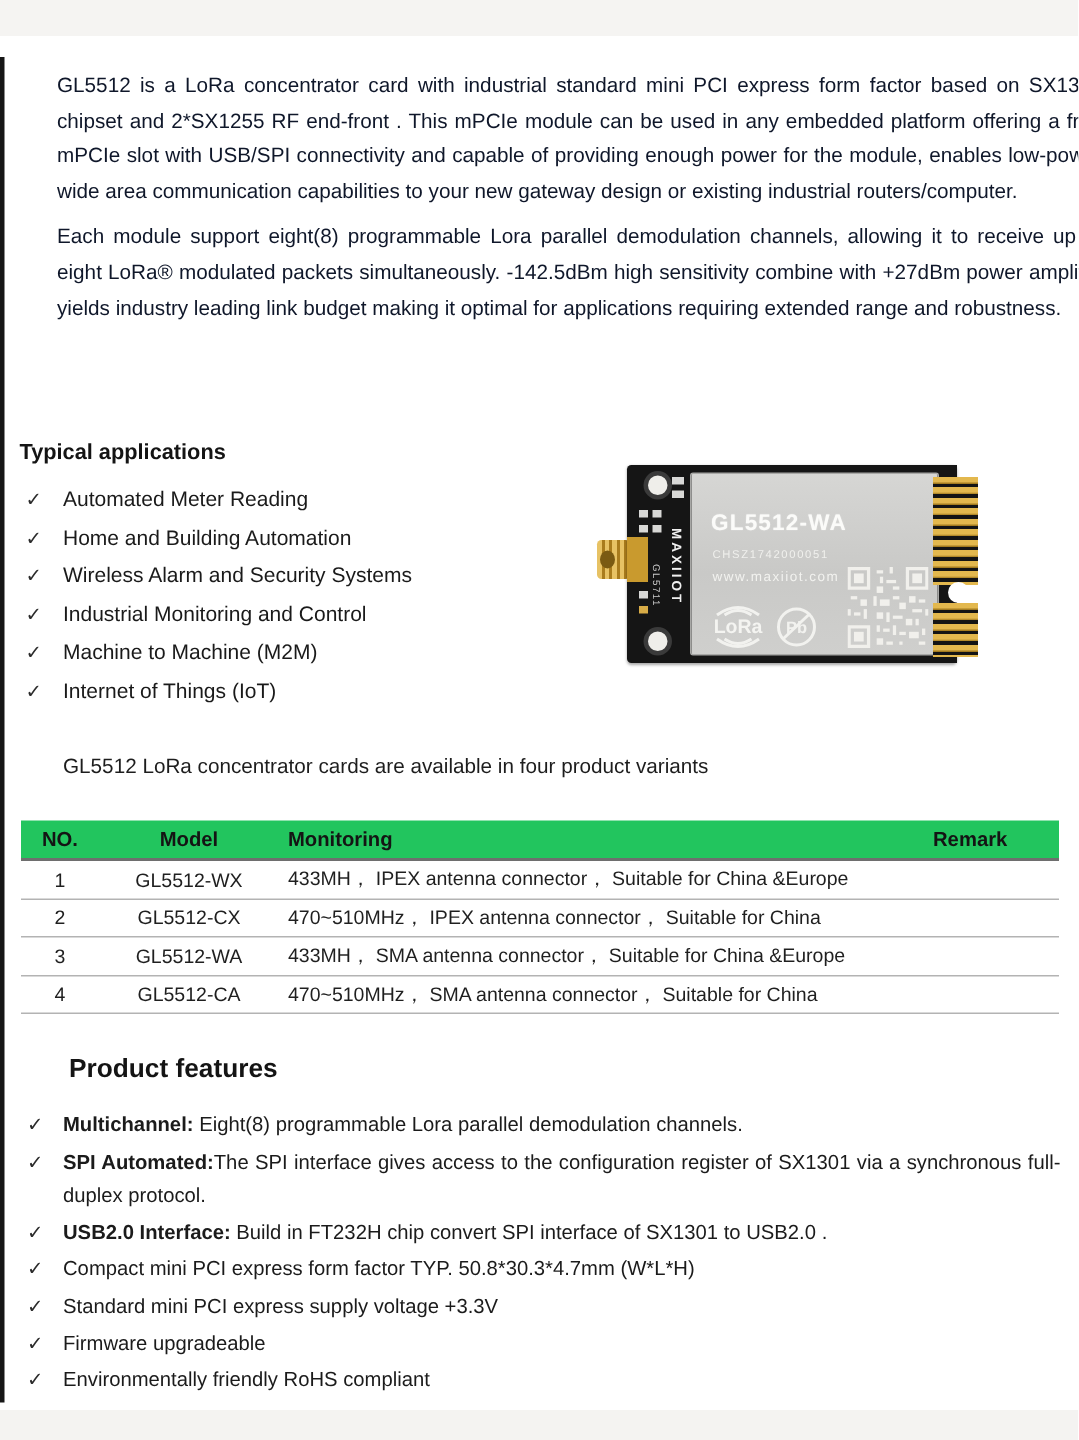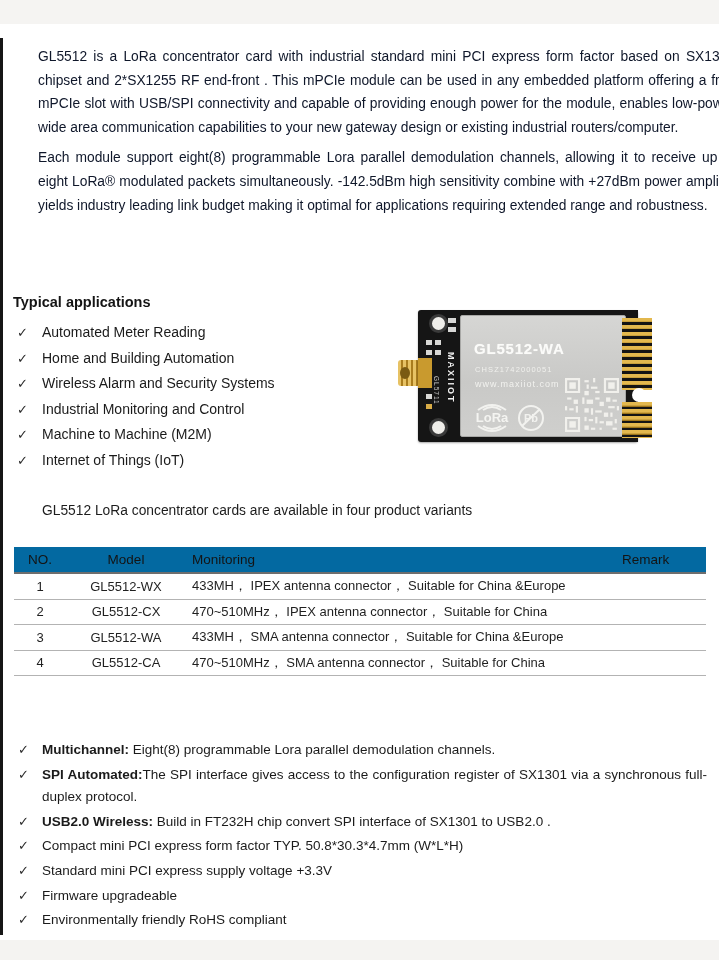--- a/index.html
+++ b/index.html
@@ -51,21 +51,21 @@
   .fingers{position:absolute;left:204px;width:30px;
       background:repeating-linear-gradient(180deg,#e3b84e 0,#e3b84e 3px,#9c741a 4.5px,#141414 4.5px,#141414 7px);}
   .fingers.f-top{top:8px;height:72px;}
   .fingers.f-bot{top:92px;height:36px;}
   .notch{position:absolute;left:214px;top:78px;width:14px;height:14px;border-radius:50%;background:#ffffff;}
   .edge-black{position:absolute;left:200px;top:0;width:20px;height:132px;background:#151515;}
 
   
   .variants-intro{position:absolute;left:10px;top:503px;font-size:13.8px;color:#1d1d1d;margin-left:32px;}
   .vtable{position:absolute;left:14px;top:547px;width:692px;font-size:13px;}
-  .vhead{display:flex;align-items:center;height:25px;background:#0369a1;font-weight:normal;
+  .vhead{display:flex;align-items:center;height:25px;background:#22c55e;font-weight:bold;
       border-bottom:2px solid #6e6e6e;color:#141414;font-size:13.5px;}
   .vrow{display:flex;align-items:center;height:24.5px;border-bottom:1.5px solid #b3b3b3;color:#1f1f1f;}
   .c-no{width:52px;text-align:center;}
   .c-model{width:120px;text-align:center;}
   .c-desc{flex:1;padding-left:6px;text-align:left;}
   .c-remark{width:78px;text-align:left;padding-right:6px;}
 
   
   .features-title{position:absolute;left:46px;top:702px;font-size:17.5px;font-weight:bold;color:#141414;}
   .features-list{position:absolute;left:14px;top:739px;width:693px;list-style:none;margin:0;padding:0;}
@@ -214,24 +214,25 @@
       <span class="c-remark"></span>
     </div>
     <div class="vrow">
       <span class="c-no">4</span>
       <span class="c-model">GL5512-CA</span>
       <span class="c-desc">470~510MHz， SMA antenna connector， Suitable for China</span>
       <span class="c-remark"></span>
     </div>
   </div>
 
+  <div class="features-title">Product features</div>
   <ul class="features-list">
     <li class="no-wrap"><span class="chk">✓</span><span class="flabel">Multichannel:</span><span> Eight(8) programmable Lora parallel demodulation channels.</span></li>
     <li><span class="chk">✓</span><span class="flabel">SPI Automated:</span><span>The SPI interface gives access to the configuration register of SX1301 via a synchronous full-duplex protocol.</span></li>
-    <li class="no-wrap"><span class="chk">✓</span><span class="flabel">USB2.0 Wireless:</span><span> Build in FT232H chip convert SPI interface of SX1301 to USB2.0 .</span></li>
+    <li class="no-wrap"><span class="chk">✓</span><span class="flabel">USB2.0 Interface:</span><span> Build in FT232H chip convert SPI interface of SX1301 to USB2.0 .</span></li>
     <li class="no-wrap"><span class="chk">✓</span><span class="flabel"></span><span>Compact mini PCI express form factor TYP. 50.8*30.3*4.7mm (W*L*H)</span></li>
     <li class="no-wrap"><span class="chk">✓</span><span class="flabel"></span><span>Standard mini PCI express supply voltage +3.3V</span></li>
     <li class="no-wrap"><span class="chk">✓</span><span class="flabel"></span><span>Firmware upgradeable</span></li>
     <li class="no-wrap"><span class="chk">✓</span><span class="flabel"></span><span>Environmentally friendly RoHS compliant</span></li>
   </ul>
 
   <div class="bottom-strip"></div>
 </div>
 
 </body></html>

